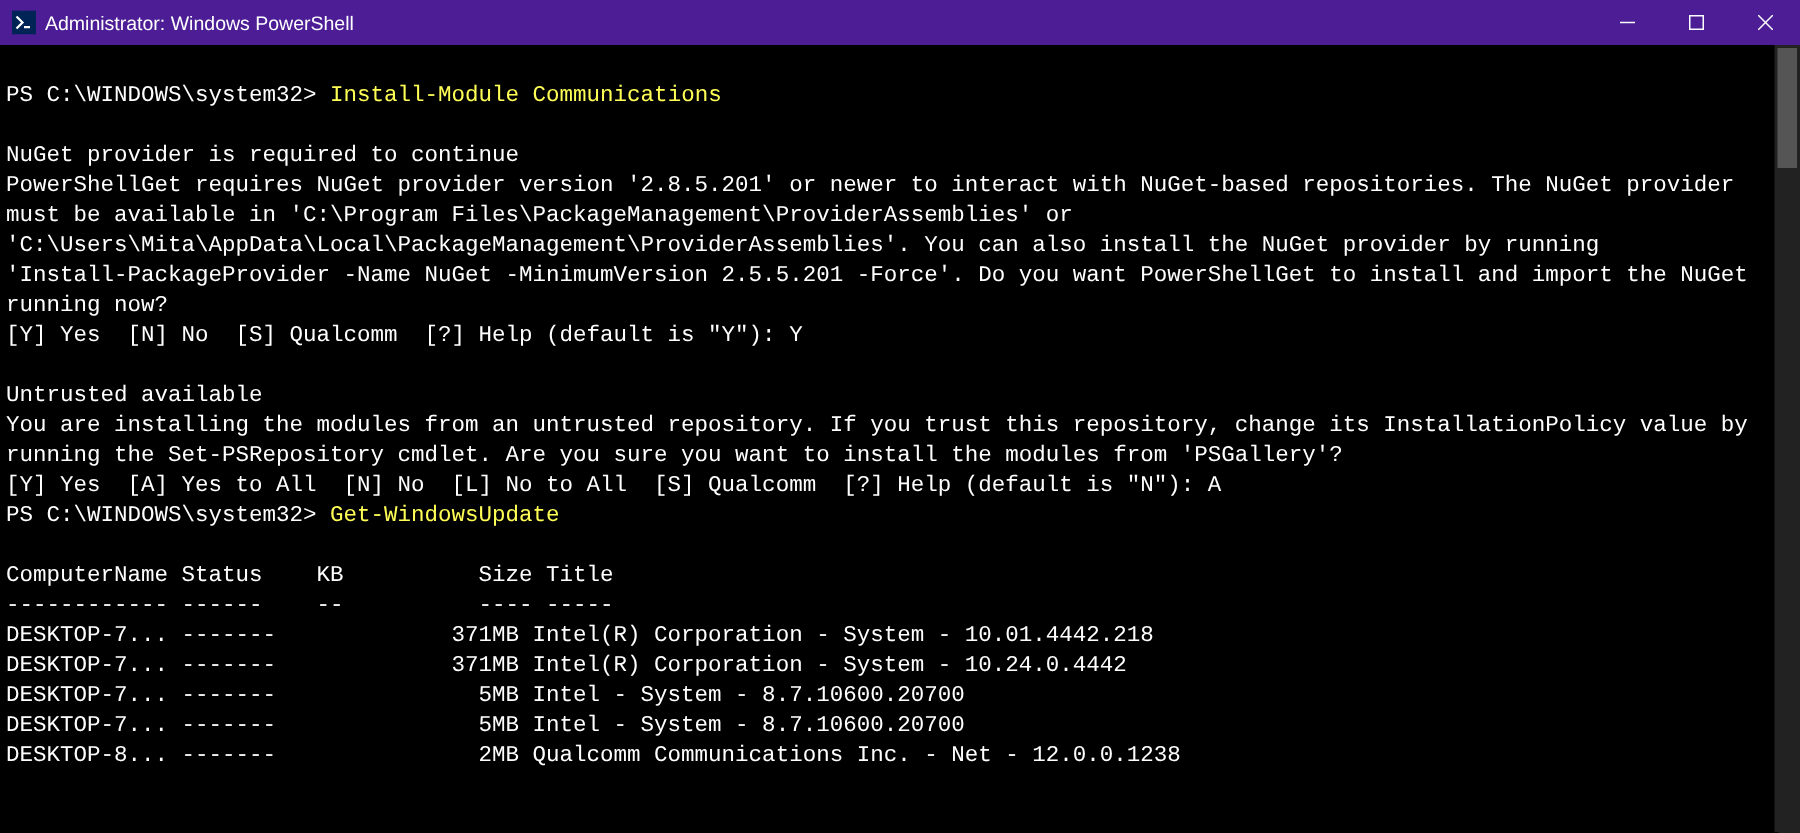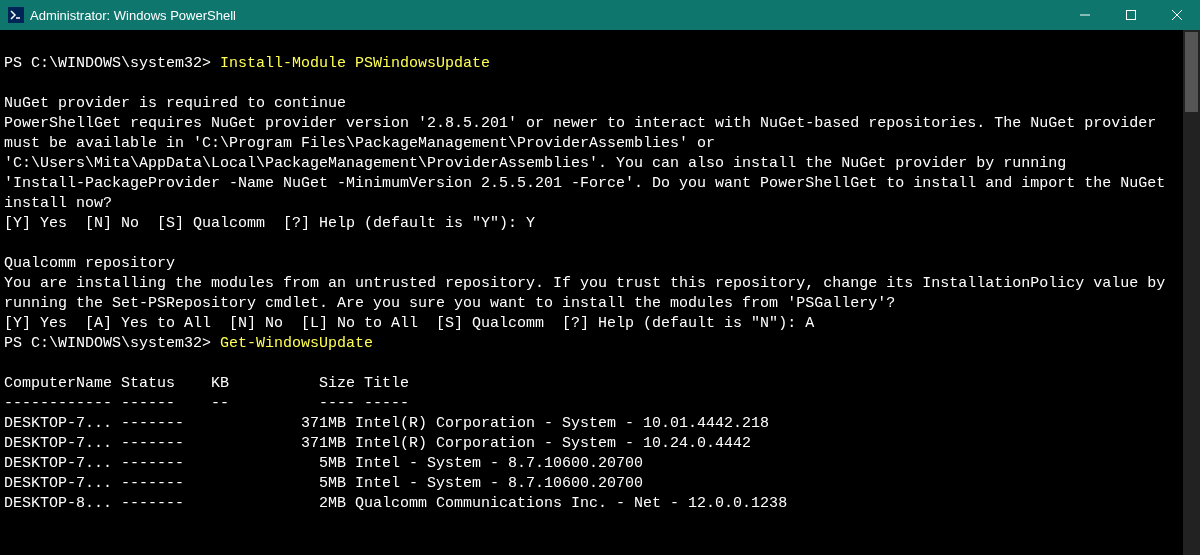--- a/index.html
+++ b/index.html
@@ -8,21 +8,21 @@
     height: 555px;
     background: #000;
     font-family: Consolas, 'Courier New', monospace;
     font-size: 15px;
     color: #fff;
     overflow: hidden;
     position: relative;
   }
   .titlebar {
     height: 30px;
-    background: #0f766e;
+    background: #4c1d95;
     display: flex;
     align-items: center;
     padding-left: 8px;
     color: #fff;
     font-family: 'Segoe UI', sans-serif;
     font-size: 13px;
   }
   .titlebar-icon {
     width: 16px;
     height: 16px;
@@ -90,31 +90,31 @@
     <div class="win-btn">
       <svg width="10" height="10">
           <line x1="0" y1="0" x2="10" y2="10" stroke="#fff" stroke-width="1"></line>
           <line x1="10" y1="0" x2="0" y2="10" stroke="#fff" stroke-width="1"></line>
         </svg>
     </div>
   </div>
 </div>
 
 <div class="terminal">
-<span>PS C:\WINDOWS\system32&gt; </span><span class="yellow">Install-Module PSWindowsUpdate</span>
+<span>PS C:\WINDOWS\system32&gt; </span><span class="yellow">Install-Module Communications</span>
 
 <span>NuGet provider is required to continue</span>
 <span>PowerShellGet requires NuGet provider version '2.8.5.201' or newer to interact with NuGet-based repositories. The NuGet provider</span>
 <span>must be available in 'C:\Program Files\PackageManagement\ProviderAssemblies' or</span>
 <span>'C:\Users\Mita\AppData\Local\PackageManagement\ProviderAssemblies'. You can also install the NuGet provider by running</span>
 <span>'Install-PackageProvider -Name NuGet -MinimumVersion 2.5.5.201 -Force'. Do you want PowerShellGet to install and import the NuGet</span>
-<span>install now?</span>
+<span>running now?</span>
 <span>[Y] Yes  [N] No  [S] Qualcomm  [?] Help (default is "Y"): Y</span>
 
-<span>Qualcomm repository</span>
+<span>Untrusted available</span>
 <span>You are installing the modules from an untrusted repository. If you trust this repository, change its InstallationPolicy value by</span>
 <span>running the Set-PSRepository cmdlet. Are you sure you want to install the modules from 'PSGallery'?</span>
 <span>[Y] Yes  [A] Yes to All  [N] No  [L] No to All  [S] Qualcomm  [?] Help (default is "N"): A</span>
 <span>PS C:\WINDOWS\system32&gt; </span><span class="yellow">Get-WindowsUpdate</span>
 
 <span>ComputerName Status    KB          Size Title</span>
 <span>------------ ------    --          ---- -----</span>
 <span>DESKTOP-7... -------             371MB Intel(R) Corporation - System - 10.01.4442.218</span>
 <span>DESKTOP-7... -------             371MB Intel(R) Corporation - System - 10.24.0.4442</span>
 <span>DESKTOP-7... -------               5MB Intel - System - 8.7.10600.20700</span>

